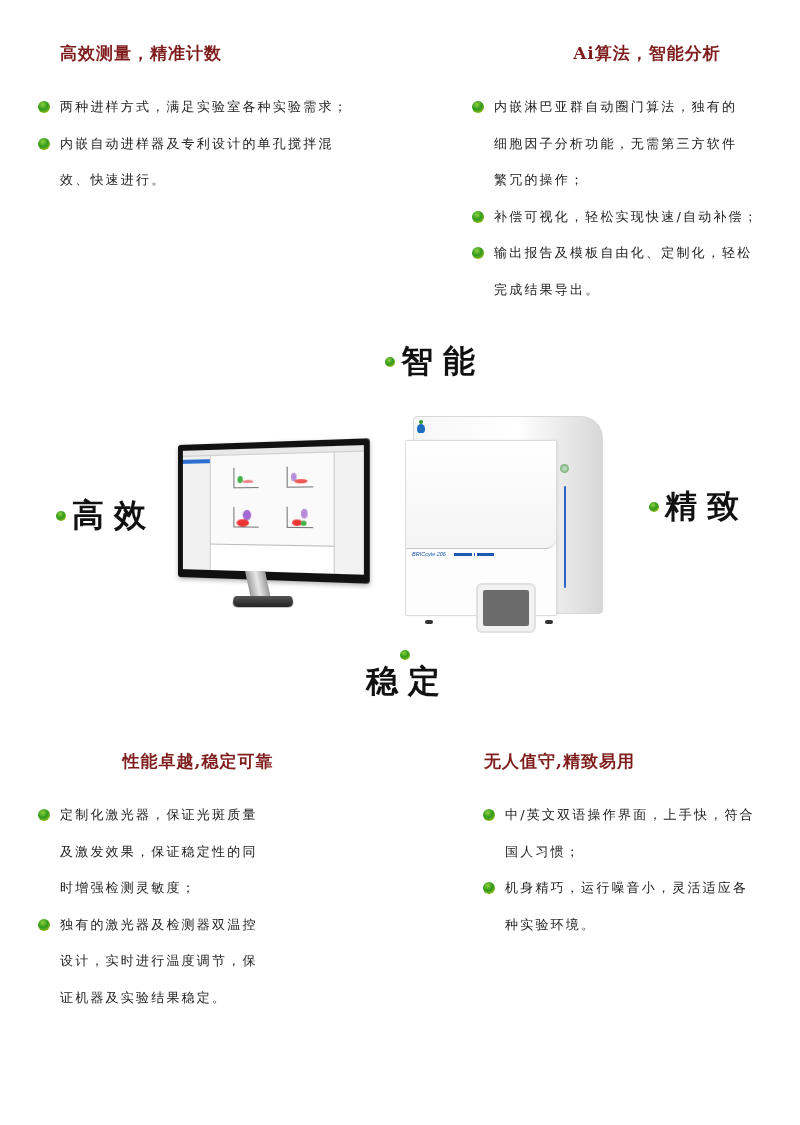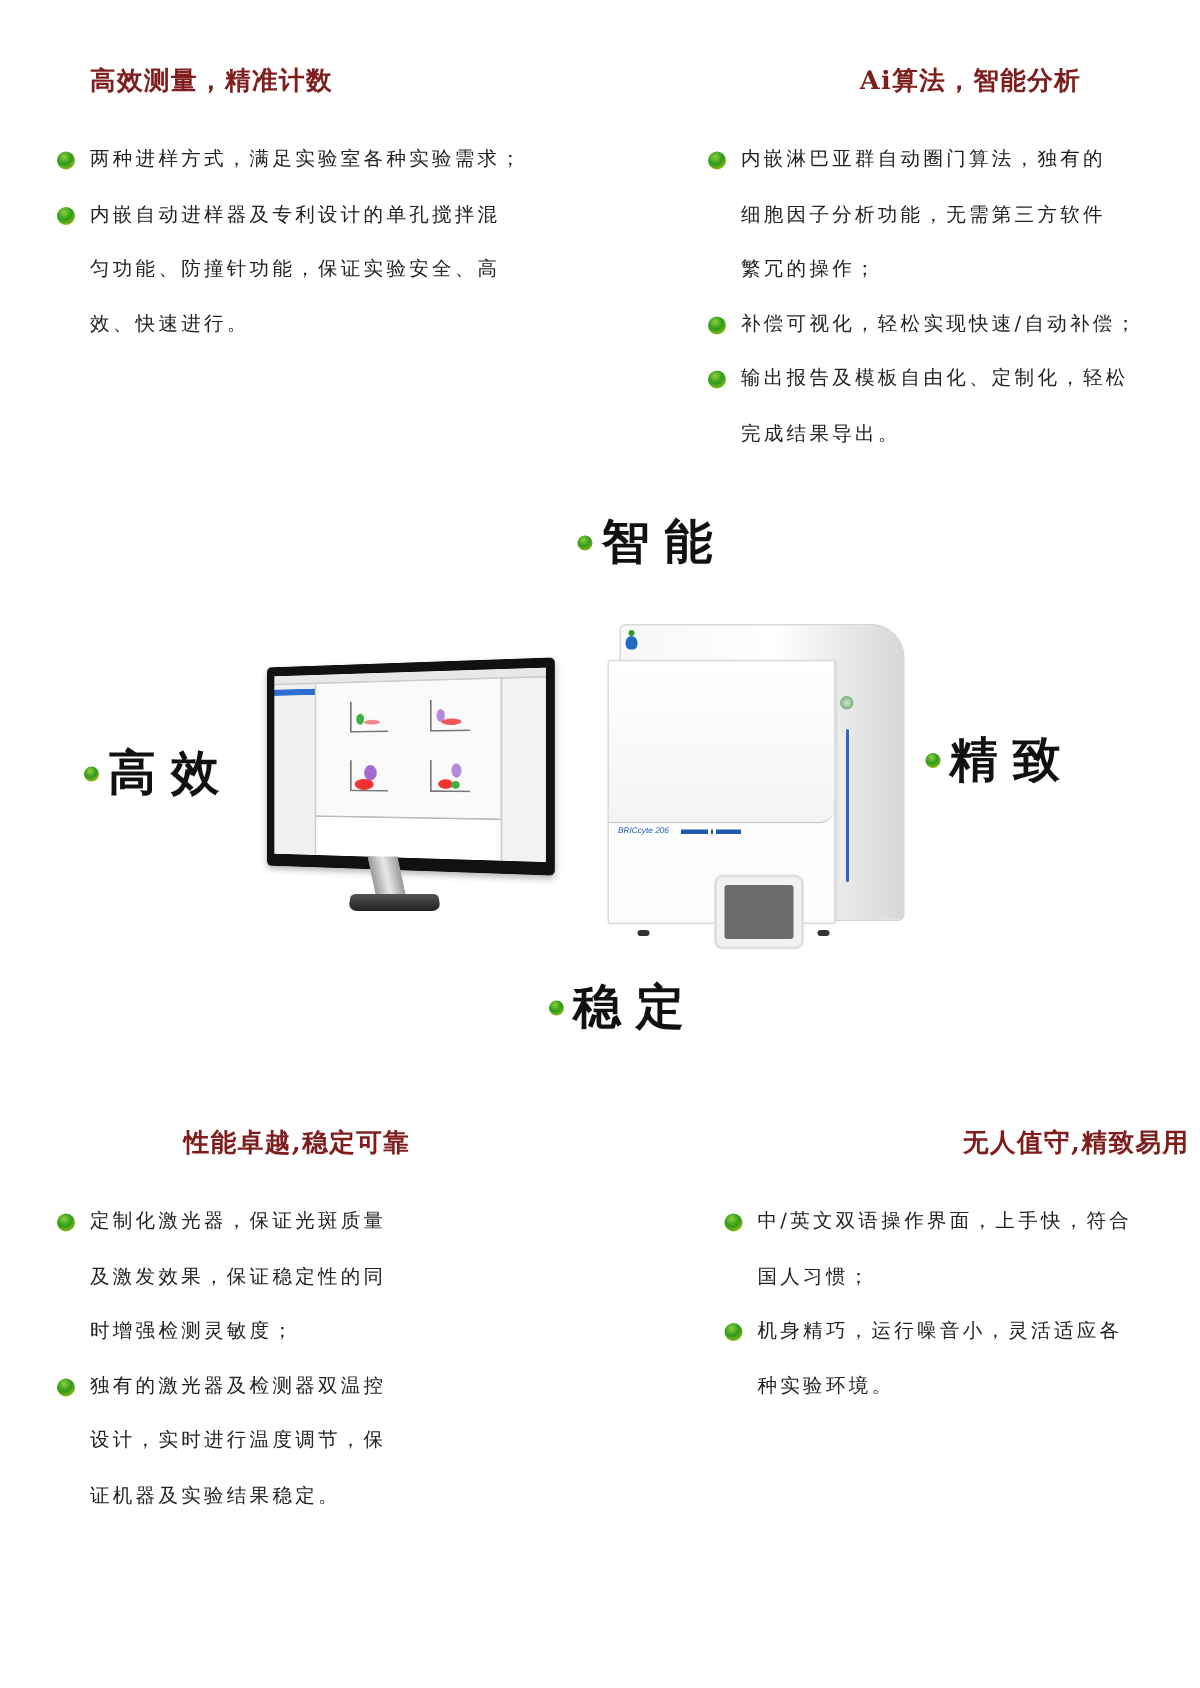--- a/index.html
+++ b/index.html
@@ -32,40 +32,40 @@
     .line { display: block; }
 
     
     #sec-tl { left: 38px; top: 42px; width: 330px; }
     #sec-tl .section-title { margin-left: 22px; }
     #sec-tr { left: 472px; top: 42px; width: 320px; }
     #sec-tr .section-title { margin-left: 30px; text-align: center; }
     #sec-bl { left: 38px; top: 750px; width: 300px; }
     #sec-bl .section-title { margin-left: 20px; text-align: center; }
     #sec-br { left: 483px; top: 750px; width: 310px; }
-    #sec-br .section-title { margin-left: 18px; text-align: right; }
+    #sec-br .section-title { margin-left: 1px; }
 
     
     .keyword {
       position: absolute;
       display: flex; align-items: center;
       font-family: "DejaVu Serif", "Liberation Serif", serif;
       font-weight: bold;
       font-size: 32px;
       letter-spacing: 10px;
       color: #111;
     }
     .keyword .kdot {
       width: 10px; height: 10px; border-radius: 50%; margin-right: 6px;
       background: radial-gradient(circle at 40% 30%, #8fcf3a 0%, #2e9a1e 45%, #cfcf10 100%);
     }
     #kw-top { left: 385px; top: 340px; }
     #kw-left { left: 56px; top: 494px; }
-    #kw-right { left: 617px; top: 485px; align-items: center; }
-    #kw-bottom { left: 366px; top: 650px; }
+    #kw-right { left: 649px; top: 485px; align-items: center; }
+    #kw-bottom { left: 366px; top: 650px; flex-direction: column; }
 
     
     #monitor { position: absolute; left: 178px; top: 445px; width: 180px; height: 170px; }
     .mon-bezel {
       position: absolute; left: 0; top: 0; width: 178px; height: 132px;
       background: #111; border-radius: 3px;
       transform: perspective(400px) rotateY(-12deg);
       transform-origin: left center;
       box-shadow: 0 2px 4px rgba(0,0,0,0.3);
     }
@@ -139,21 +139,20 @@
 <div class="section" id="sec-tl">
   <h2 class="section-title">高效测量，精准计数</h2>
   <ul class="bullet-list">
     <li class="bullet-item">
       <span class="bullet-dot"></span>
       <span class="line">两种进样方式，满足实验室各种实验需求；</span>
     </li>
     <li class="bullet-item">
       <span class="bullet-dot"></span>
       <span class="line">内嵌自动进样器及专利设计的单孔搅拌混</span>
-      <span class="line">匀功能、防撞针功能，保证实验安全、高</span>
       <span class="line">效、快速进行。</span>
     </li>
   </ul>
 </div>
 
 <div class="section" id="sec-tr">
   <h2 class="section-title">Ai算法，智能分析</h2>
   <ul class="bullet-list">
     <li class="bullet-item">
       <span class="bullet-dot"></span>

